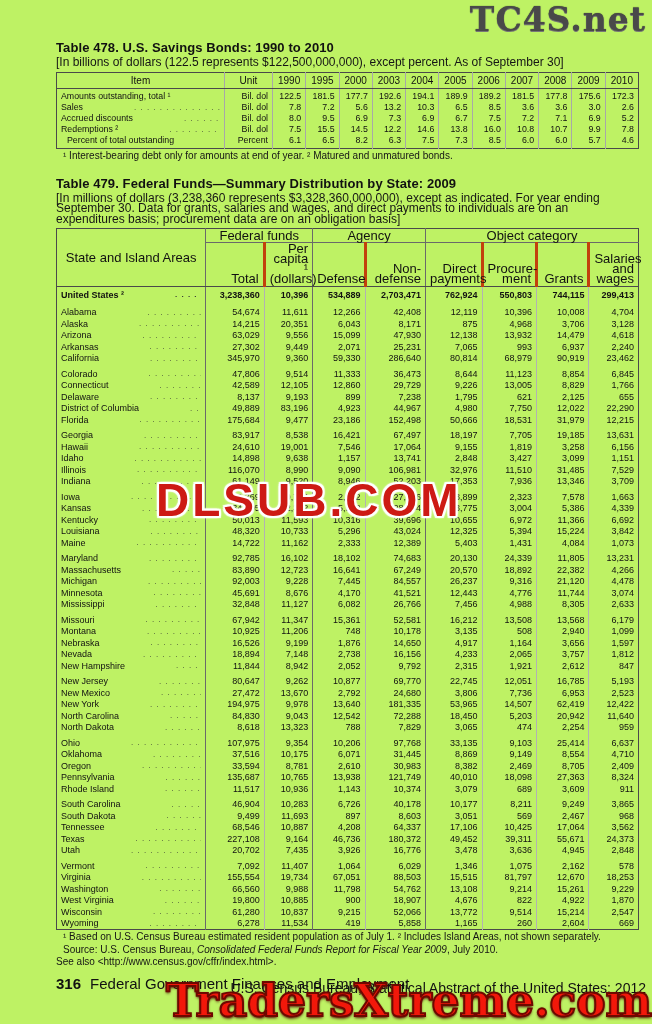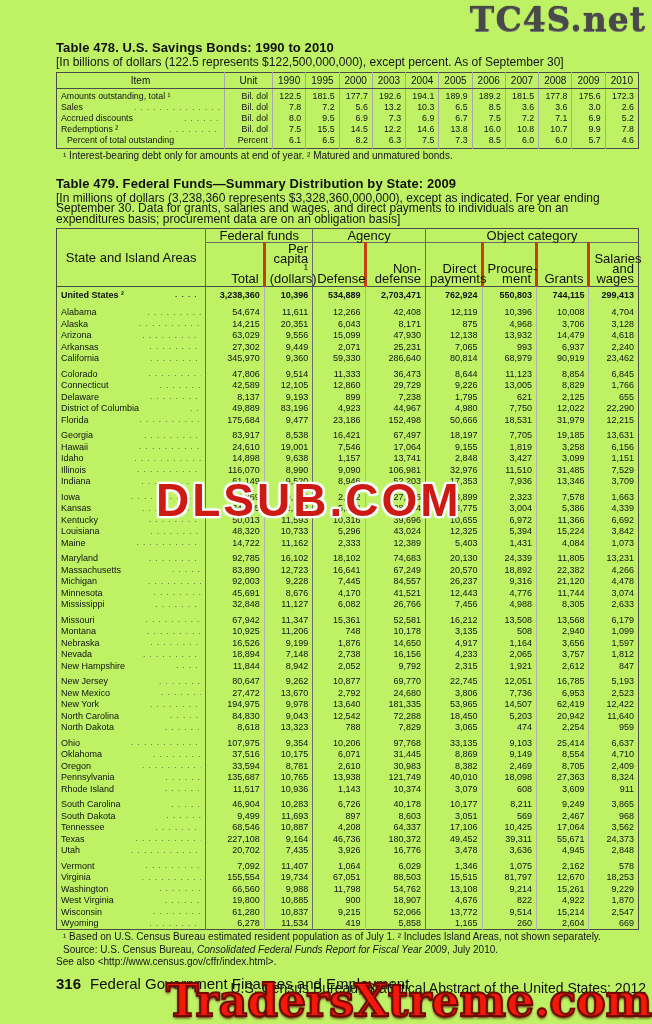--- a/index.html
+++ b/index.html
@@ -913,21 +913,21 @@
               <div class="flex">
                 <span class="nm">Rhode Island</span>
                 <span class="dots"></span>
               </div>
             </td>
             <td class="num gb">11,517</td>
             <td class="num">10,936</td>
             <td class="num gb">1,143</td>
             <td class="num">10,374</td>
             <td class="num gb">3,079</td>
-            <td class="num">608</td>
+            <td class="num">689</td>
             <td class="num">3,609</td>
             <td class="num">911</td>
           </tr>
           <tr class="ggap">
             <td class="lbl ">
               <div class="flex">
                 <span class="nm">South Carolina</span>
                 <span class="dots"></span>
               </div>
             </td>

